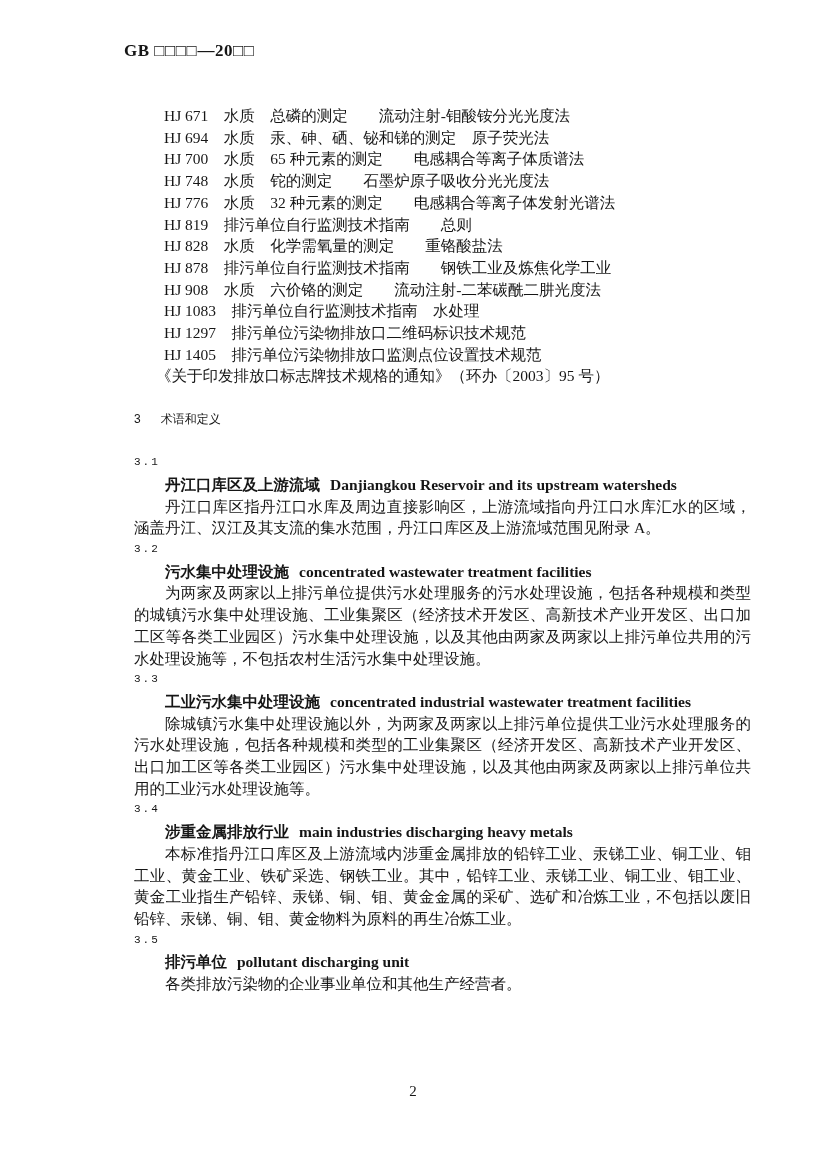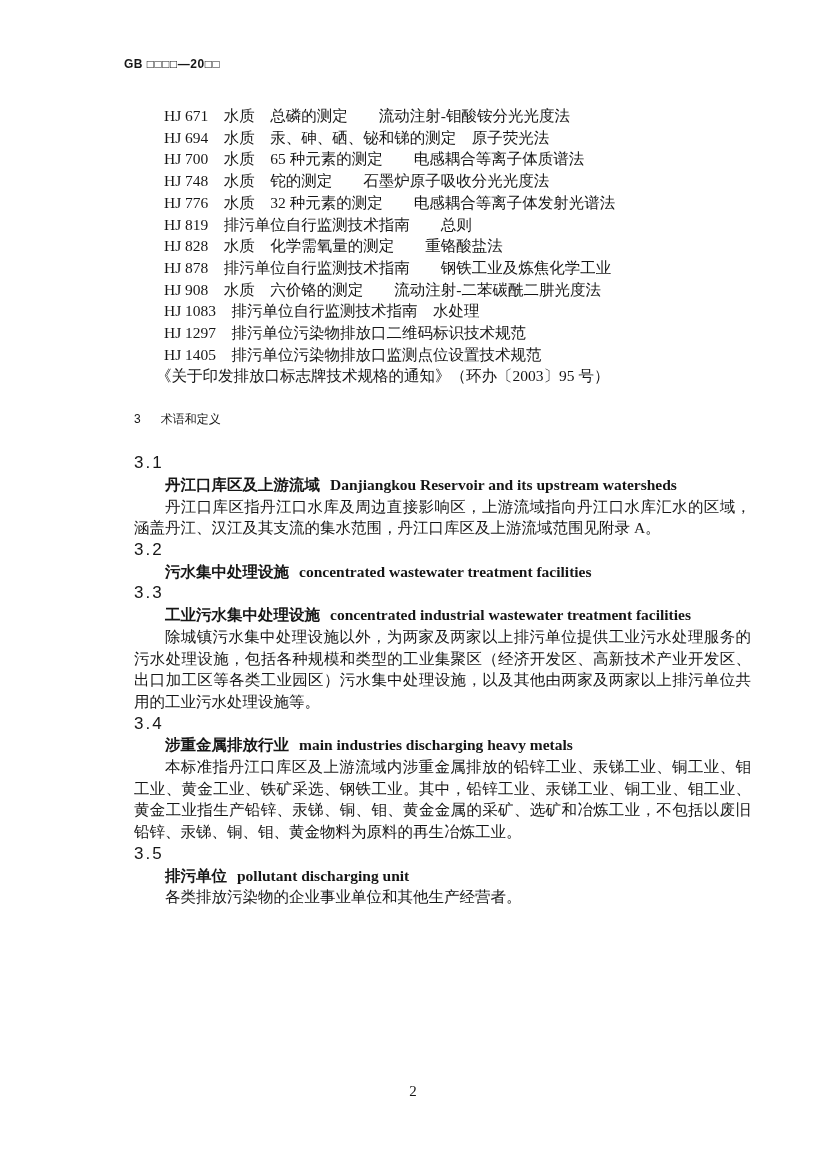--- a/index.html
+++ b/index.html
@@ -7,44 +7,44 @@
   .page {
     position:relative;
     width:826px; height:1169px;
     background:#ffffff;
     margin:0 auto;
     font-family:"Liberation Serif","DejaVu Serif",serif;
     color:#161616;
     overflow:hidden;
   }
   .doc-header {
-    position:absolute; left:124px; top:57px;
-    font-size:12px; font-weight:bold;
+    position:absolute; left:124px; top:41px;
+    font-size:17px; font-weight:bold;
     letter-spacing:0.5px;
-    font-family:Liberation Sans, sans-serif;
+    font-family:Liberation Serif, serif;
   }
   .content {
     position:absolute; left:134px; top:105px; width:617px;
     font-size:15.5px; line-height:21.7px;
   }
   .ref-list .ref-line {
     padding-left:30px;
     white-space:nowrap;
   }
   .ref-list .ref-line:last-child { padding-left:22px; }
   .section-heading {
     margin:21.7px 0 21.7px 0;
     font-family:"Liberation Sans","DejaVu Sans",sans-serif;
     font-weight:normal; font-size:12px; line-height:21.7px;
   }
   .section-heading .sec-num { margin-right:20px; }
   .intro { padding-left:31px; }
   .clause-num {
-    font-family:Liberation Sans, sans-serif;
-    font-size:17px; letter-spacing:2px; line-height:21.7px;
+    font-family:Liberation Mono, monospace;
+    font-size:11px; letter-spacing:2px; line-height:21.7px;
   }
   .term-title { padding-left:31px; line-height:21.7px; }
   .term-zh {
     font-family:"Liberation Sans","DejaVu Sans",sans-serif;
     font-weight:bold; font-size:15.5px;
   }
   .term-en {
     font-family:"Liberation Serif","DejaVu Serif",serif;
     font-weight:bold; font-size:15.5px; margin-left:10px;
   }
@@ -92,20 +92,21 @@
         <span class="term-zh">丹江口库区及上游流域</span><span class="term-en">Danjiangkou Reservoir and its upstream watersheds</span>
       </div>
       <div class="term-def">丹江口库区指丹江口水库及周边直接影响区，上游流域指向丹江口水库汇水的区域，涵盖丹江、汉江及其支流的集水范围，丹江口库区及上游流域范围见附录 A。</div>
     </div>
 
     <div class="term-block">
       <div class="clause-num">3.2</div>
       <div class="term-title">
         <span class="term-zh">污水集中处理设施</span><span class="term-en">concentrated wastewater treatment facilities</span>
       </div>
+      <div class="term-def">为两家及两家以上排污单位提供污水处理服务的污水处理设施，包括各种规模和类型的城镇污水集中处理设施、工业集聚区（经济技术开发区、高新技术产业开发区、出口加工区等各类工业园区）污水集中处理设施，以及其他由两家及两家以上排污单位共用的污水处理设施等，不包括农村生活污水集中处理设施。</div>
     </div>
 
     <div class="term-block">
       <div class="clause-num">3.3</div>
       <div class="term-title">
         <span class="term-zh">工业污水集中处理设施</span><span class="term-en">concentrated industrial wastewater treatment facilities</span>
       </div>
       <div class="term-def">除城镇污水集中处理设施以外，为两家及两家以上排污单位提供工业污水处理服务的污水处理设施，包括各种规模和类型的工业集聚区（经济开发区、高新技术产业开发区、出口加工区等各类工业园区）污水集中处理设施，以及其他由两家及两家以上排污单位共用的工业污水处理设施等。</div>
     </div>
 

